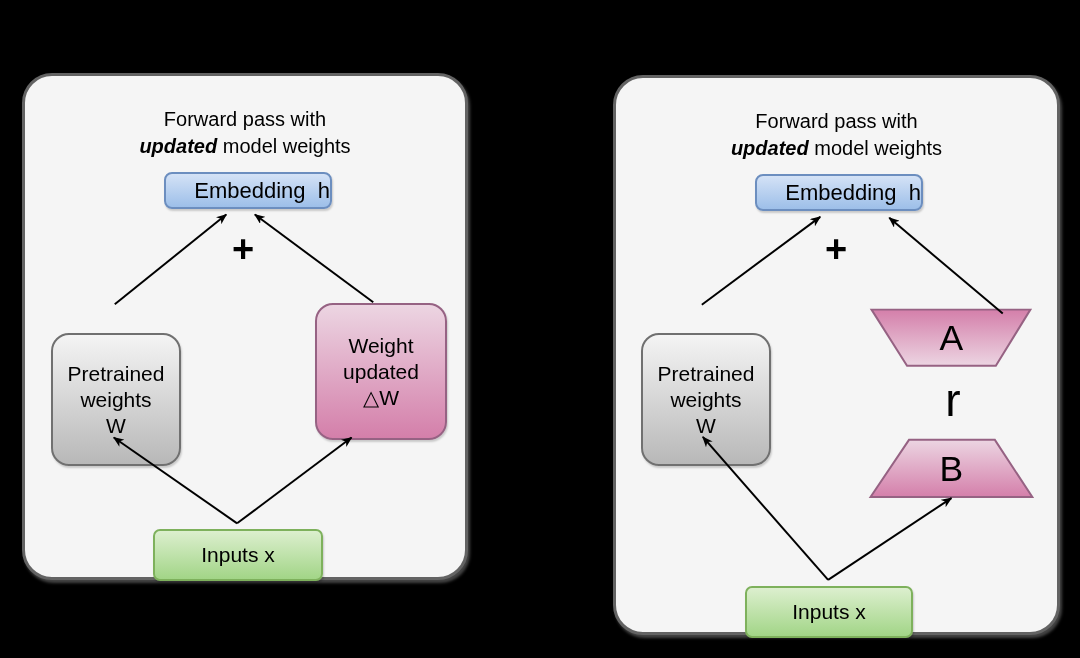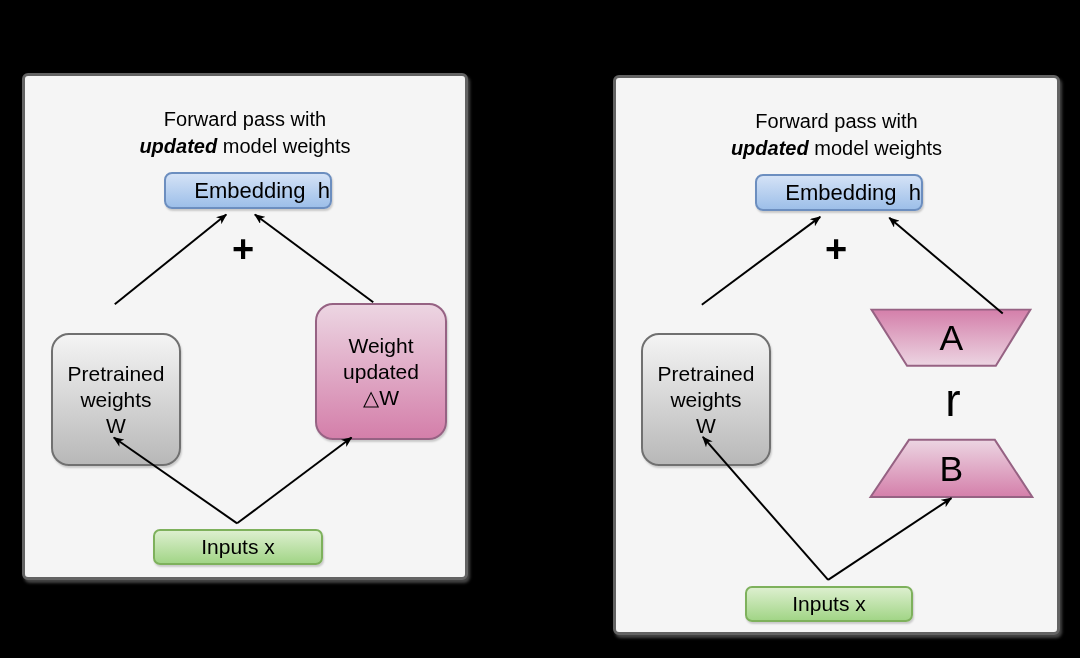--- a/index.html
+++ b/index.html
@@ -7,21 +7,21 @@
     width:1080px; height:658px;
     background:#000;
     font-family:"Liberation Sans", sans-serif;
     overflow:hidden;
     position:relative;
   }
   .panel{
     position:absolute;
     background:var(--panel_fill);
     border:3px solid var(--panel_border);
-    border-radius:6px;
+    border-radius:30px;
     box-shadow:2px 3px 3px rgba(150,150,150,0.45);
   }
   #panel-left{ left:22px; top:73px; width:446px; height:507px; }
   #panel-right{ left:613px; top:75px; width:447px; height:560px; }
 
   .panel-title{
     position:absolute; top:30px; left:0; right:0;
     text-align:center;
     font-size:20px; line-height:27px;
     color:var(--text);
@@ -65,21 +65,21 @@
   #panel-right .graybox{ left:25px; top:227px; }
 
   .pinkbox{
     left:290px; top:227px; width:132px; height:137px;
     background:linear-gradient(var(--pink_top), var(--pink_bottom));
     border:2px solid var(--pink_border);
     border-radius:18px;
     font-size:21px; line-height:26px;
   }
   .greenbox{
-    height:36px;
+    height:52px;
     background:linear-gradient(var(--green_top), var(--green_bottom));
     border:2px solid var(--green_border);
     border-radius:7px;
     font-size:21px;
   }
   #panel-left .greenbox{ left:128px; top:453px; width:170px; }
   #panel-right .greenbox{ left:129px; top:508px; width:168px; }
 
   .rank{
     position:absolute; left:315px; top:296px; width:44px;

